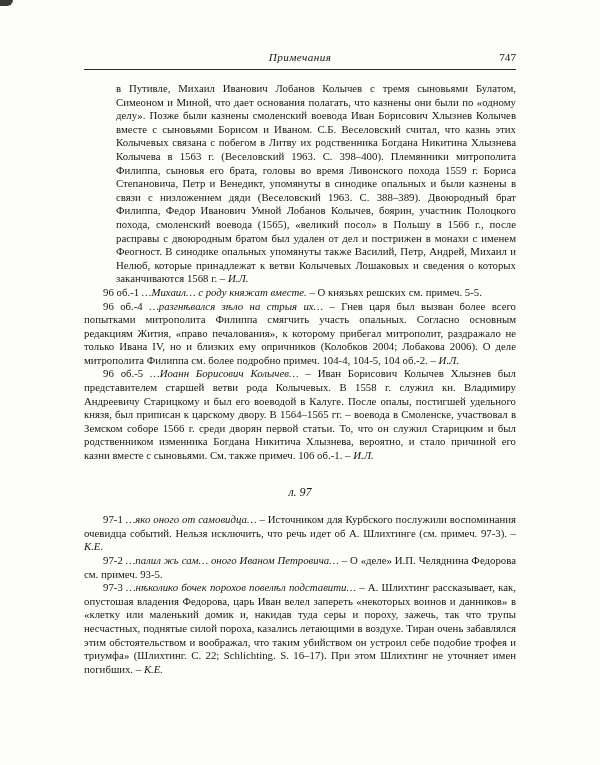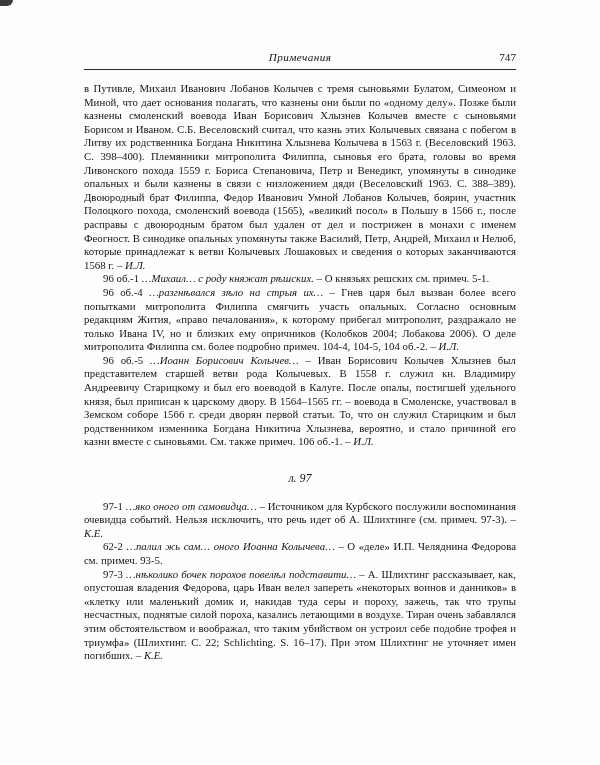--- a/index.html
+++ b/index.html
@@ -36,21 +36,21 @@
     margin-top: 5px;
   }
   .text-block {
     margin-top: 12px;
     font-size: 10.8px;
     line-height: 13.6px;
     text-align: justify;
     hyphens: auto;
   }
   .text-block p { text-indent: 19px; }
-  .text-block p.noindent { text-indent: 0; }
+  .text-block p.noindent { text-indent: 0; margin-left: 32px; }
   .it { font-style: italic; }
   .folio {
     text-align: center;
     text-indent: 0 !important;
     font-style: italic;
     font-weight: normal;
     font-size: 12px;
     margin: 23px 0 14px 0;
   }
 </style>
@@ -64,30 +64,30 @@
     <span class="rh-title">Примечания</span>
     <span class="rh-page">747</span>
   </header>
 
   <div class="rule"></div>
 
   <main class="text-block">
 
     <p class="noindent"><span>в Путивле, Михаил Иванович Лобанов Колычев с тремя сыновьями Булатом, Симеоном и Миной, что дает основания полагать, что казнены они были по «одному делу». Позже были казнены смоленский воевода Иван Борисович Хлызнев Колычев вместе с сыновьями Борисом и Иваном. С.Б. Веселовский считал, что казнь этих Колычевых связана с побегом в Литву их родственника Богдана Никитина Хлызнева Колычева в 1563 г. (Веселовский 1963. С. 398–400). Племянники митрополита Филиппа, сыновья его брата, головы во время Ливонского похода 1559 г. Бориса Степановича, Петр и Венедикт, упомянуты в синодике опальных и были казнены в связи с низложением дяди (Веселовский 1963. С. 388–389). Двоюродный брат Филиппа, Федор Иванович Умной Лобанов Колычев, боярин, участник Полоцкого похода, смоленский воевода (1565), «великий посол» в Польшу в 1566 г., после расправы с двоюродным братом был удален от дел и пострижен в монахи с именем Феогност. В синодике опальных упомянуты также Василий, Петр, Андрей, Михаил и Нелюб, которые принадлежат к ветви Колычевых Лошаковых и сведения о которых заканчиваются 1568 г. – </span><span class="it">И.Л.</span></p>
 
-    <p><span>96 об.-1 </span><span class="it">…Михаил… с роду княжат рѣшских.</span><span> – О князьях решских см. примеч. 5-1.</span><span class="it"></span></p>
+    <p><span>96 об.-1 </span><span class="it">…Михаил… с роду княжат вместе.</span><span> – О князьях решских см. примеч. 5-5.</span><span class="it"></span></p>
 
     <p><span>96 об.-4 </span><span class="it">…разгнѣвался зѣло на стрыя их…</span><span> – Гнев царя был вызван более всего попытками митрополита Филиппа смягчить участь опальных. Согласно основным редакциям Жития, «право печалования», к которому прибегал митрополит, раздражало не только Ивана IV, но и близких ему опричников (Колобков 2004; Лобакова 2006). О деле митрополита Филиппа см. более подробно примеч. 104-4, 104-5, 104 об.-2. – </span><span class="it">И.Л.</span></p>
 
     <p><span>96 об.-5 </span><span class="it">…Иоанн Борисович Колычев…</span><span> – Иван Борисович Колычев Хлызнев был представителем старшей ветви рода Колычевых. В 1558 г. служил кн. Владимиру Андреевичу Старицкому и был его воеводой в Калуге. После опалы, постигшей удельного князя, был приписан к царскому двору. В 1564–1565 гг. – воевода в Смоленске, участвовал в Земском соборе 1566 г. среди дворян первой статьи. То, что он служил Старицким и был родственником изменника Богдана Никитича Хлызнева, вероятно, и стало причиной его казни вместе с сыновьями. См. также примеч. 106 об.-1. – </span><span class="it">И.Л.</span></p>
 
     <h3 class="folio">л. 97</h3>
 
     <p><span>97-1 </span><span class="it">…яко оного от самовидца…</span><span> – Источником для Курбского послужили воспоминания очевидца событий. Нельзя исключить, что речь идет об А. Шлихтинге (см. примеч. 97-3). – </span><span class="it">К.Е.</span></p>
 
-    <p><span>62-2 </span><span class="it">…палил жь сам… оного Иоанна Колычева…</span><span> – О «деле» И.П. Челяднина Федорова см. примеч. 93-5.</span><span class="it"></span></p>
+    <p><span>97-2 </span><span class="it">…палил жь сам… оного Иваном Петровича…</span><span> – О «деле» И.П. Челяднина Федорова см. примеч. 93-5.</span><span class="it"></span></p>
 
     <p><span>97-3 </span><span class="it">…нѣколико бочек порохов повелѣл подставити…</span><span> – А. Шлихтинг рассказывает, как, опустошая владения Федорова, царь Иван велел запереть «некоторых воинов и данников» в «клетку или маленький домик и, накидав туда серы и пороху, зажечь, так что трупы несчастных, поднятые силой пороха, казались летающими в воздухе. Тиран очень забавлялся этим обстоятельством и воображал, что таким убийством он устроил себе подобие трофея и триумфа» (Шлихтинг. С. 22; Schlichting. S. 16–17). При этом Шлихтинг не уточняет имен погибших. – </span><span class="it">К.Е.</span></p>
 
 
 
   </main>
 </div>
 
 </body></html>

